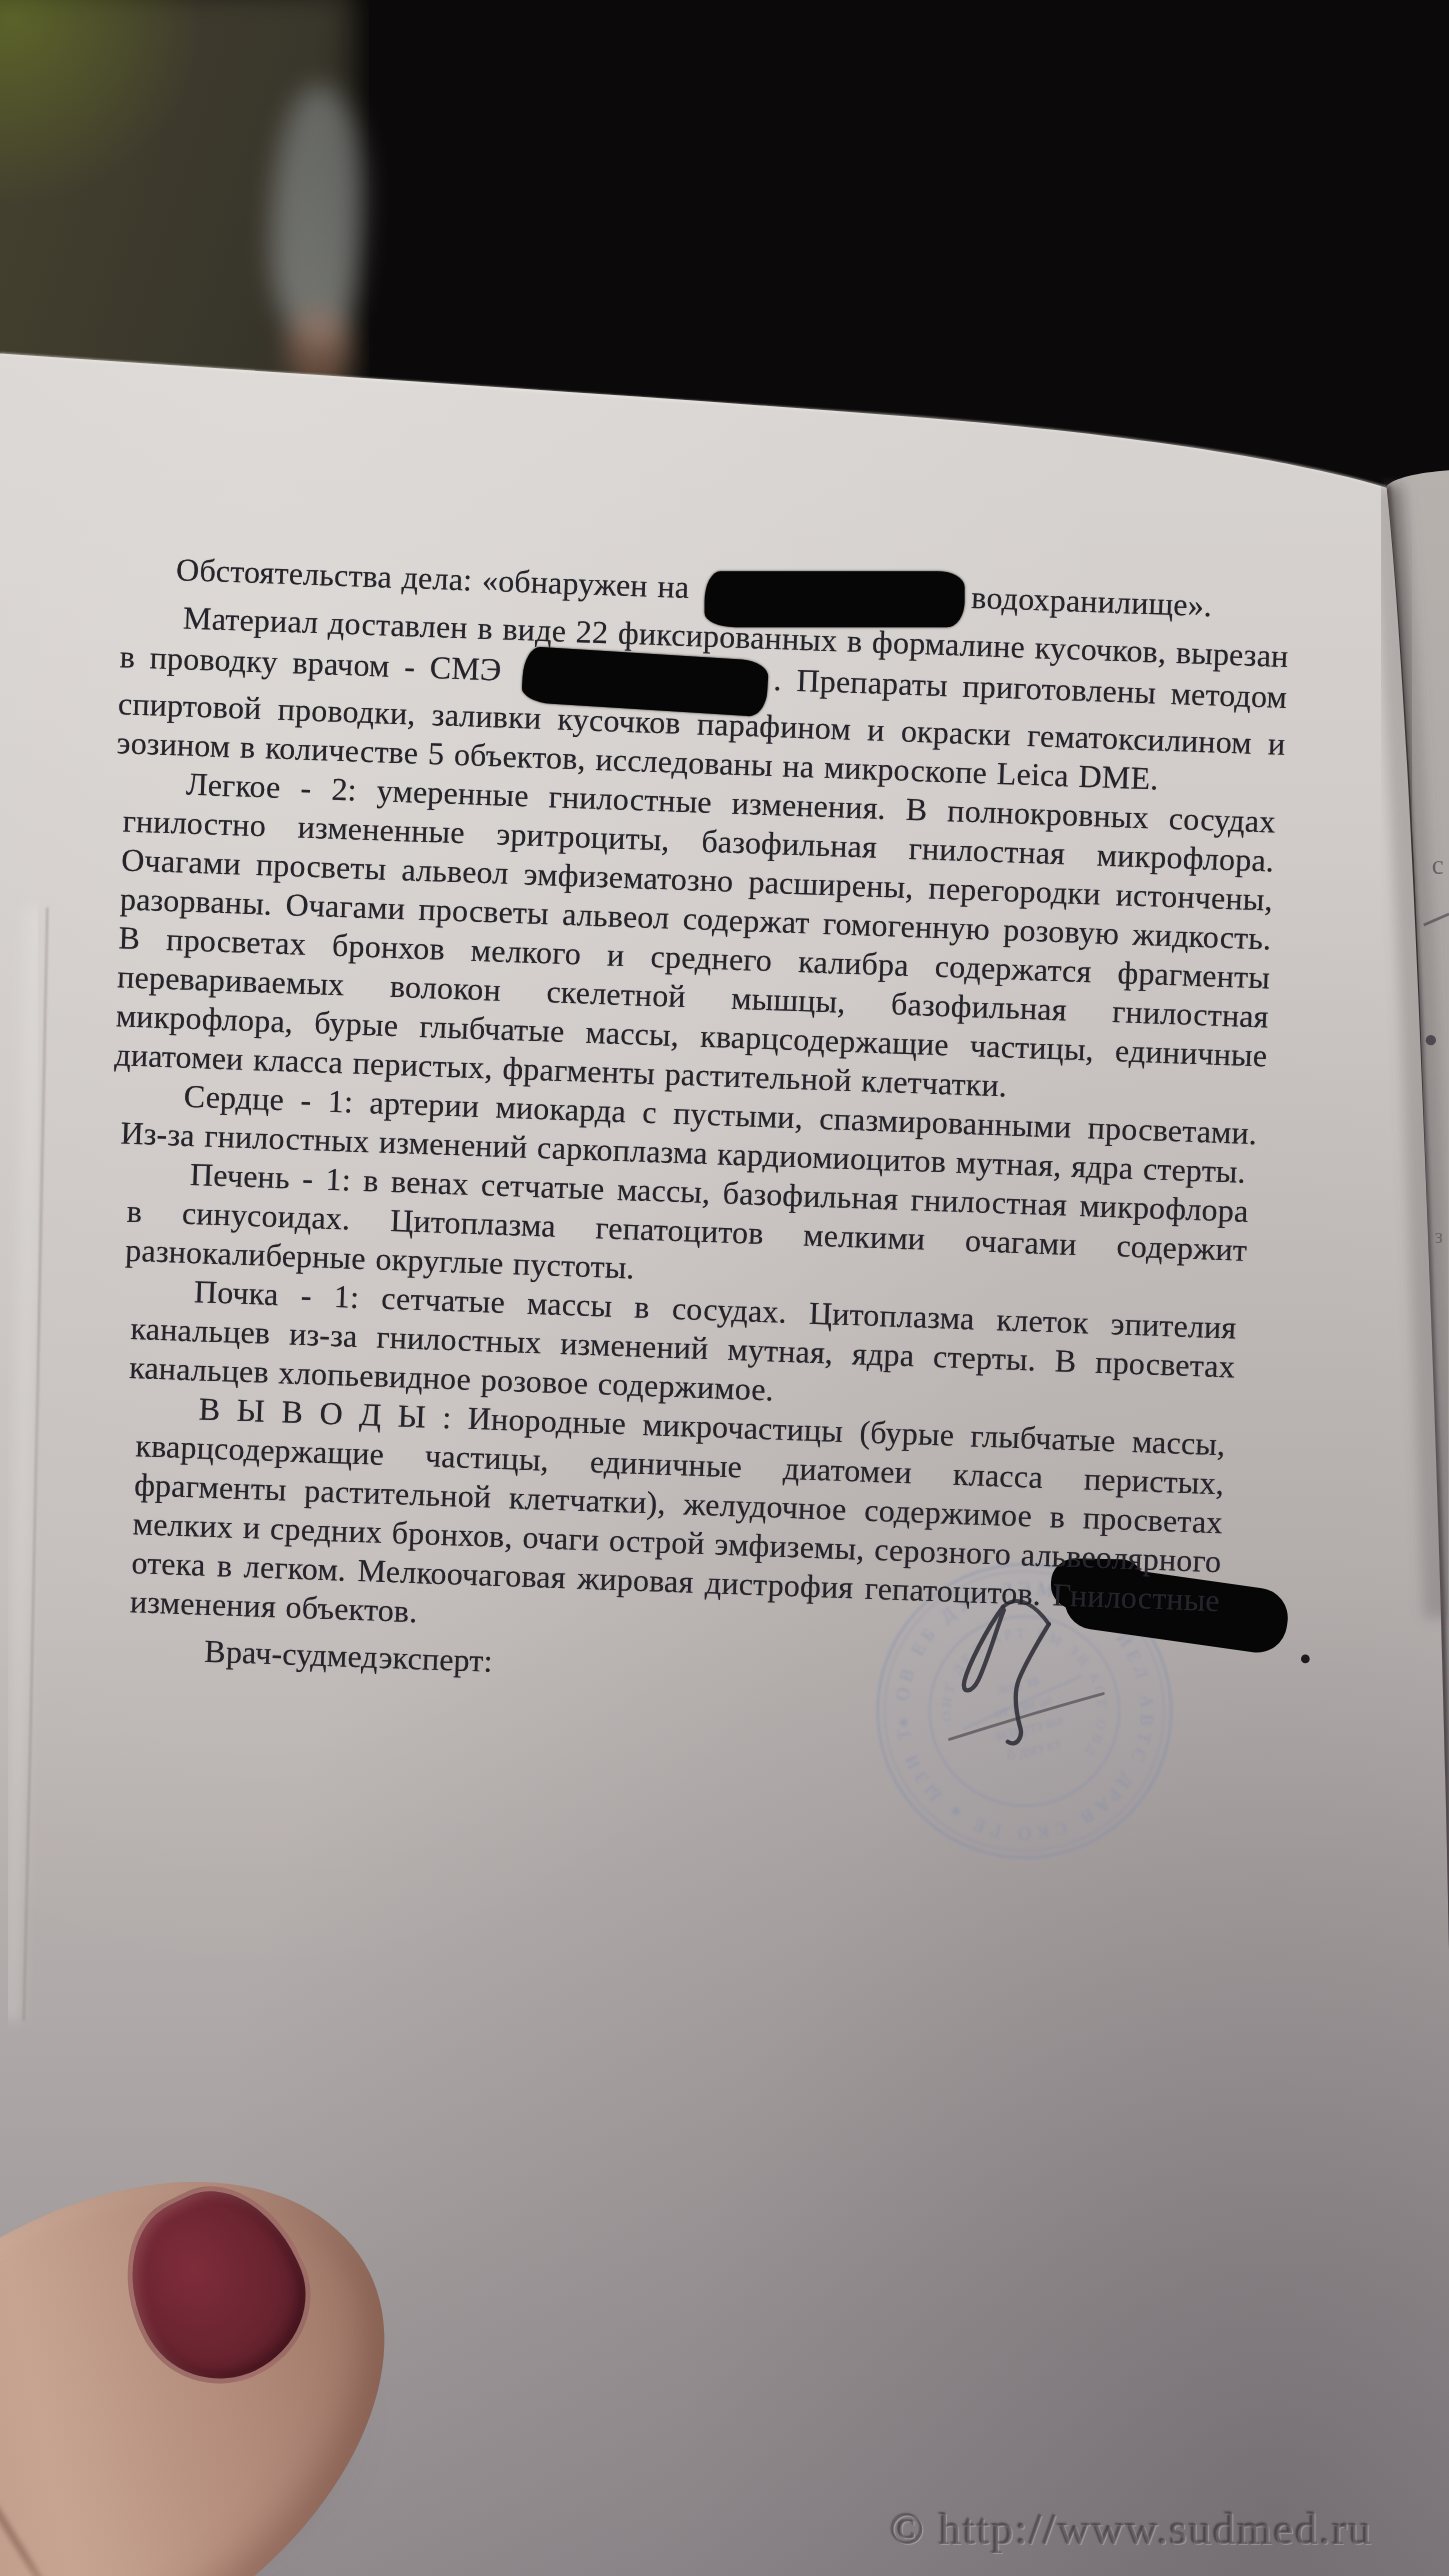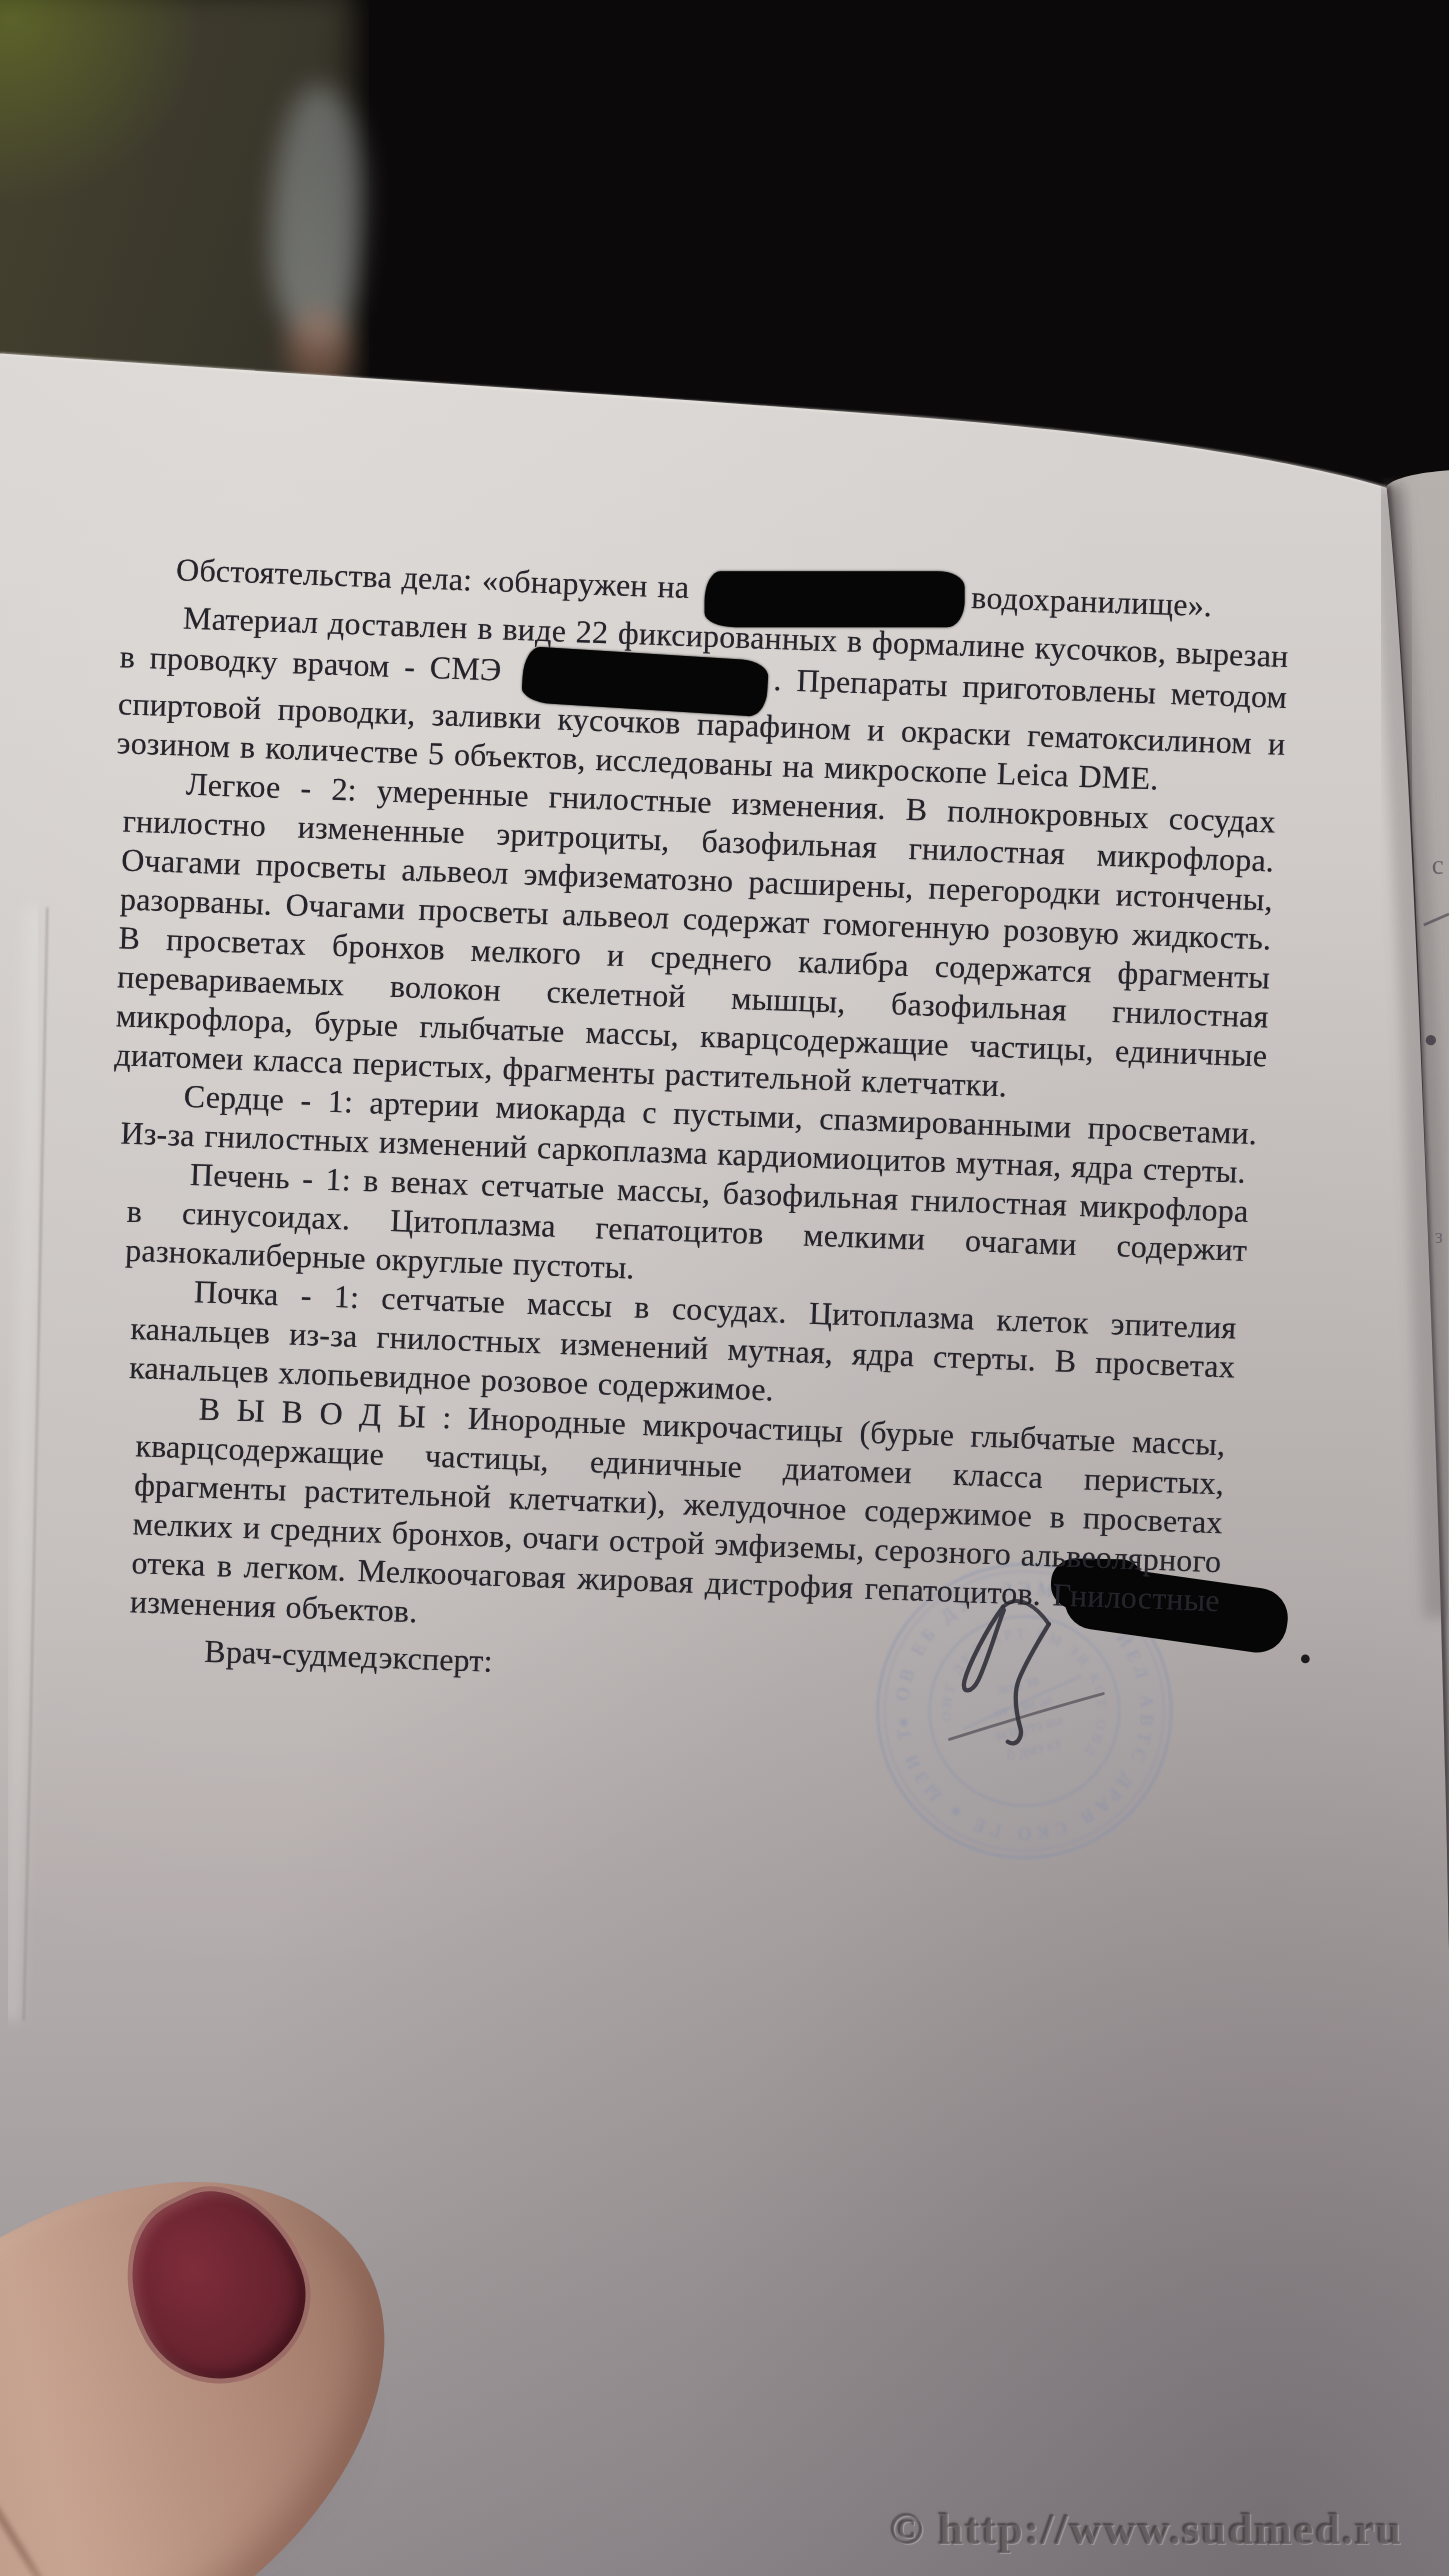--- a/index.html
+++ b/index.html
@@ -45,21 +45,20 @@
   }
   .para:nth-child(1) .redaction{transform:rotate(-2deg);}
   .para:nth-child(2) .redaction{transform:rotate(1.6deg);}
   .sig-line{margin:8px 0 0 66px;text-align:left;text-indent:62px;}
   
   .watermark{
     position:absolute;left:890px;top:2503px;
     font-size:45px;letter-spacing:1.6px;white-space:nowrap;
     color:rgba(82,75,79,.55);
     text-shadow:1.2px 1.2px 0.8px rgba(238,233,230,.30),-1.2px -1.2px 1.6px rgba(18,14,16,.45);
-    font-weight:bold;
   }
   
   .thumb-shadow{
     position:absolute;left:-47px;top:2265px;width:489px;height:371px;
     background:radial-gradient(closest-side,rgba(55,38,44,.42),transparent 75%);
     transform:rotate(-35deg);filter:blur(17.4px);
   }
   .thumb{
     position:absolute;left:-207px;top:2211px;width:617px;height:428px;
     transform:rotate(-35deg);

